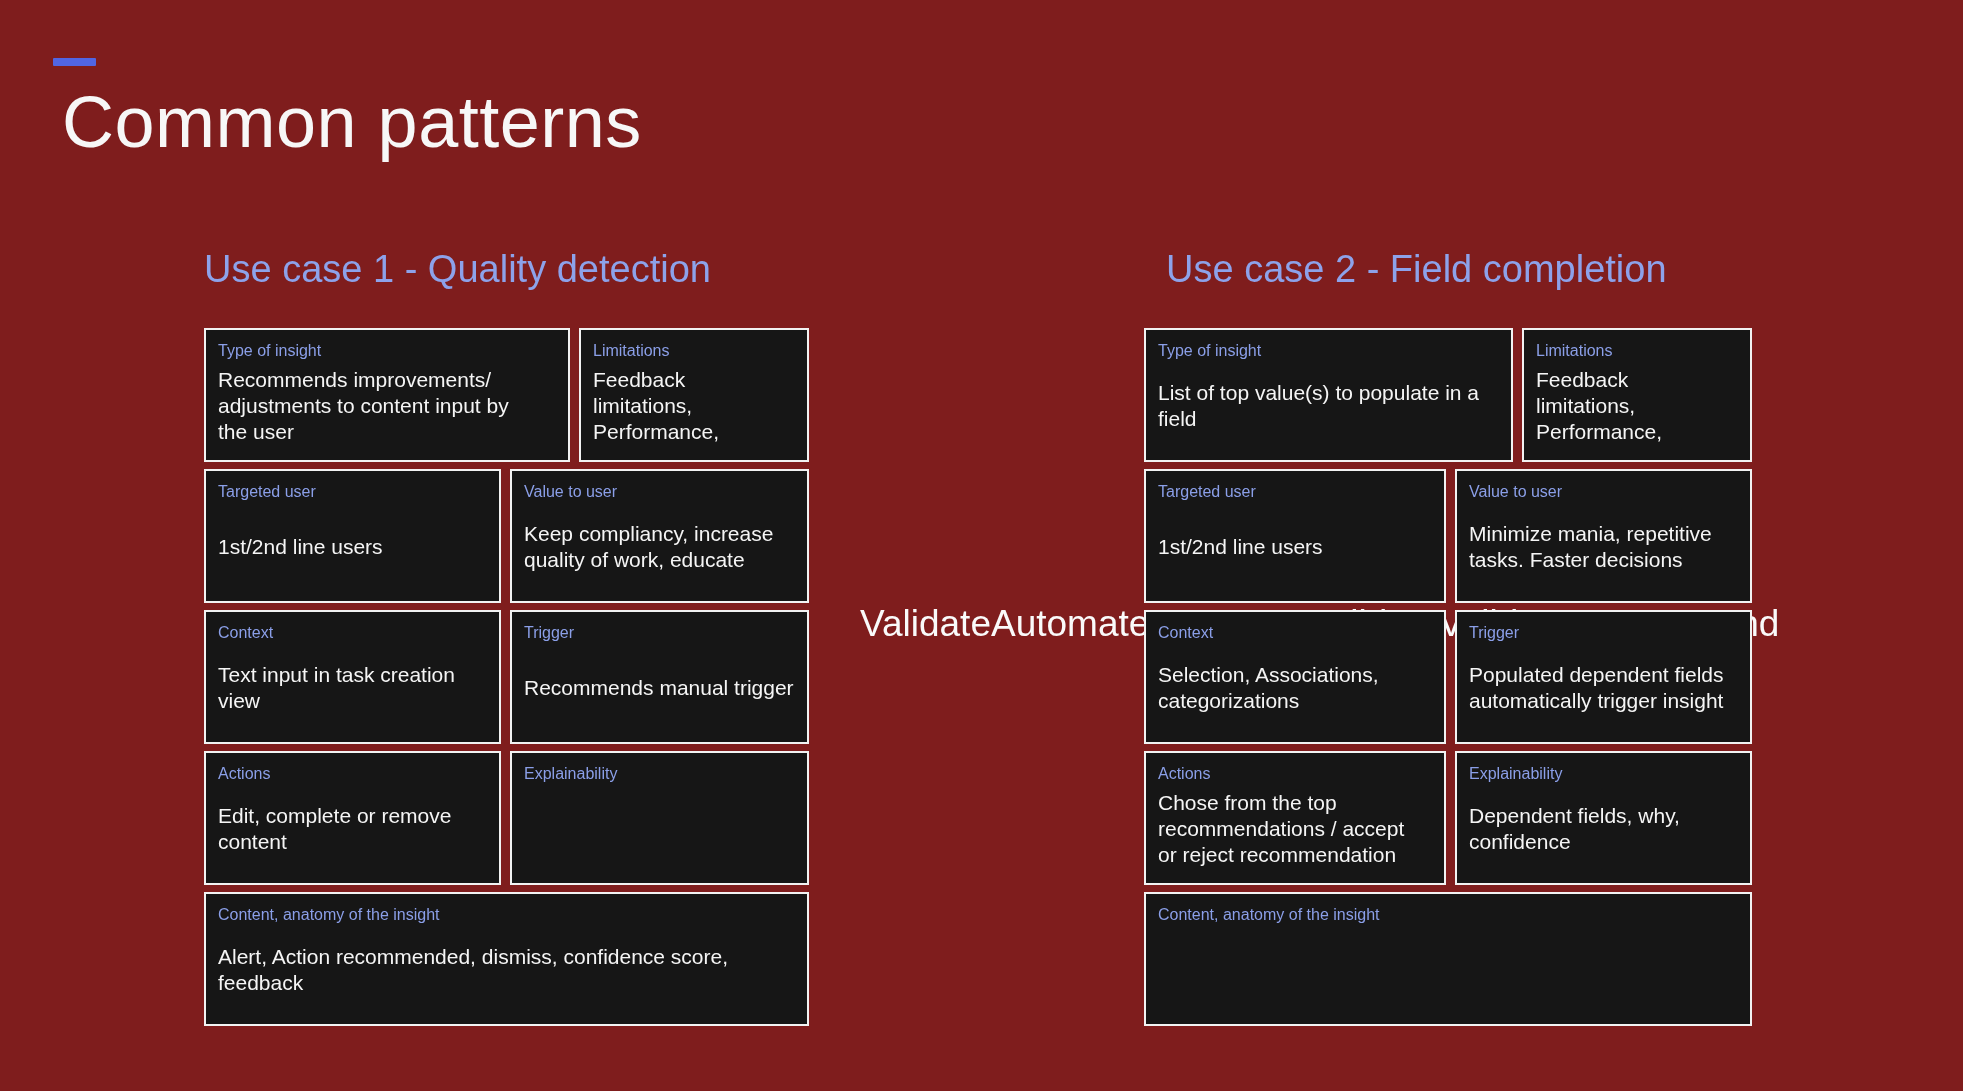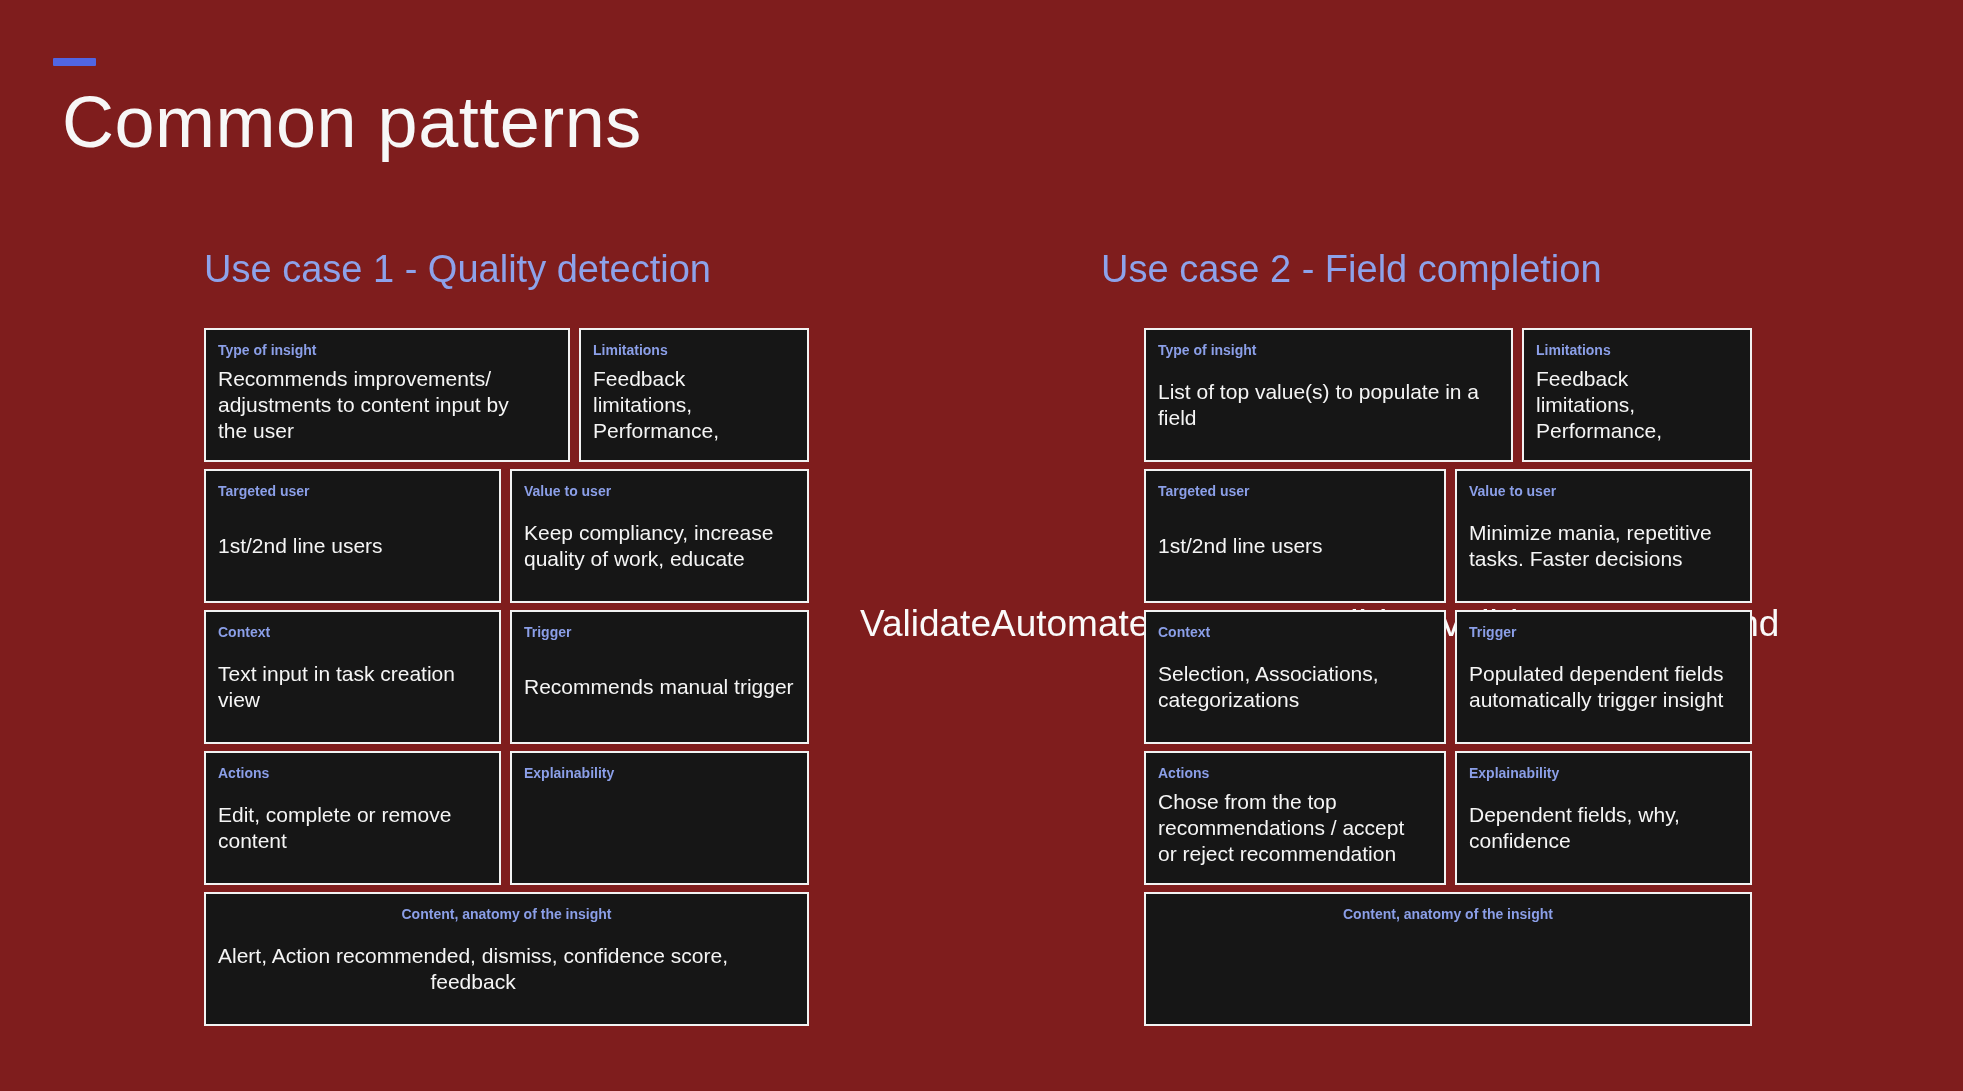--- a/index.html
+++ b/index.html
@@ -30,52 +30,51 @@
   .col-header {
     position: absolute;
     top: 250px;
     text-align: left;
     font-size: 38px;
     font-weight: 400;
     color: #8da2ea;
     line-height: 1;
   }
   .col-header.uc1 { left: 204px; width: 605px; }
-  .col-header.uc2 { left: 1101px; width: 608px; }
+  .col-header.uc2 { left: 1166px; width: 608px; }
 
   .cards { position: absolute; top: 328px; }
   .cards-left  { left: 204px;  width: 605px; }
   .cards-right { left: 1144px; width: 608px; }
 
   .row {
     display: grid;
     column-gap: 9px;
     height: 134px;
     margin-bottom: 7px;
   }
   .cards-left  .row-a { grid-template-columns: 366px 1fr; }
   .cards-left  .row-b { grid-template-columns: 297px 1fr; }
   .cards-right .row-a { grid-template-columns: 369px 1fr; }
   .cards-right .row-b { grid-template-columns: 302px 1fr; }
-  .row-c { grid-template-columns: 1fr; text-align: center; }
+  .row-c { grid-template-columns: 1fr; }
 
   .card {
     border: 2px solid #f2f2f2;
     background: #161616;
     box-sizing: border-box;
     display: flex;
     flex-direction: column;
     padding: 9px 12px 10px 12px;
   }
   .card-label {
-    font-size: 14px;
+    font-size: 16px;
     color: #8b9fe8;
     line-height: 1.3;
     padding-top: 2px;
-    font-weight: bold;
   }
   .card-body {
     flex: 1;
     display: flex;
     align-items: center;
   }
   .card-text {
     font-size: 21px;
     line-height: 26px;
     color: #f5f5f5;

